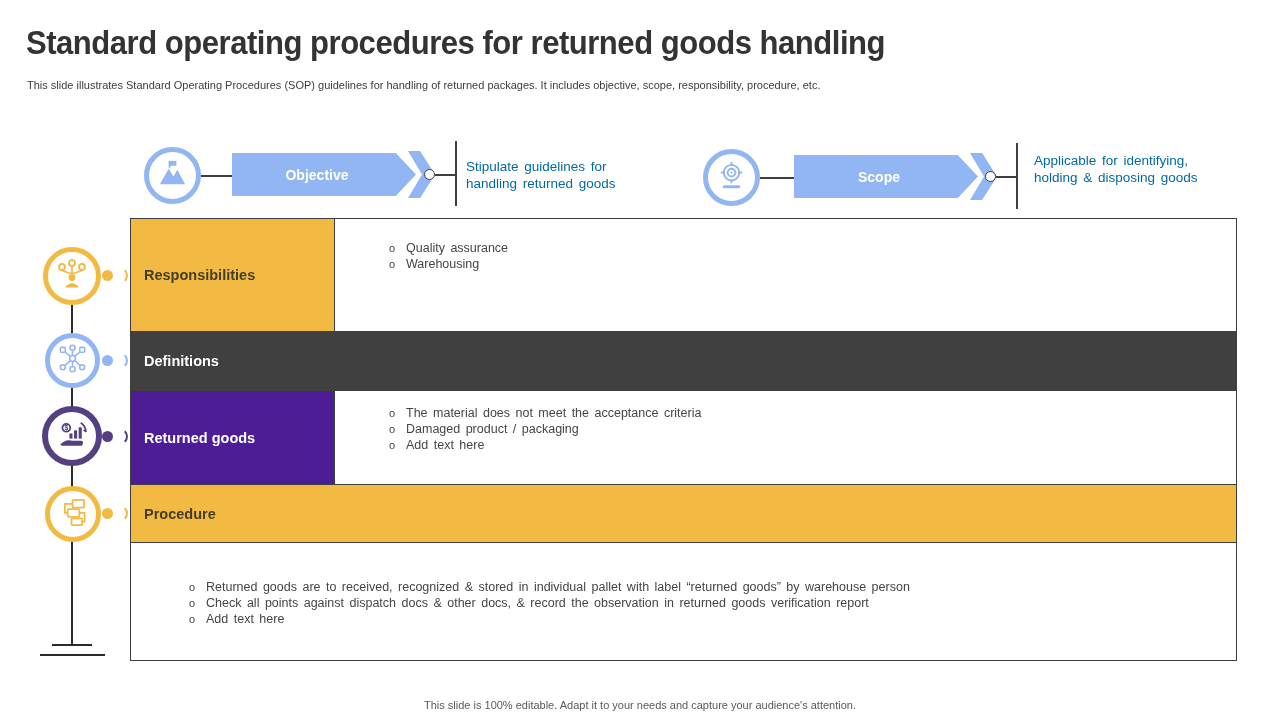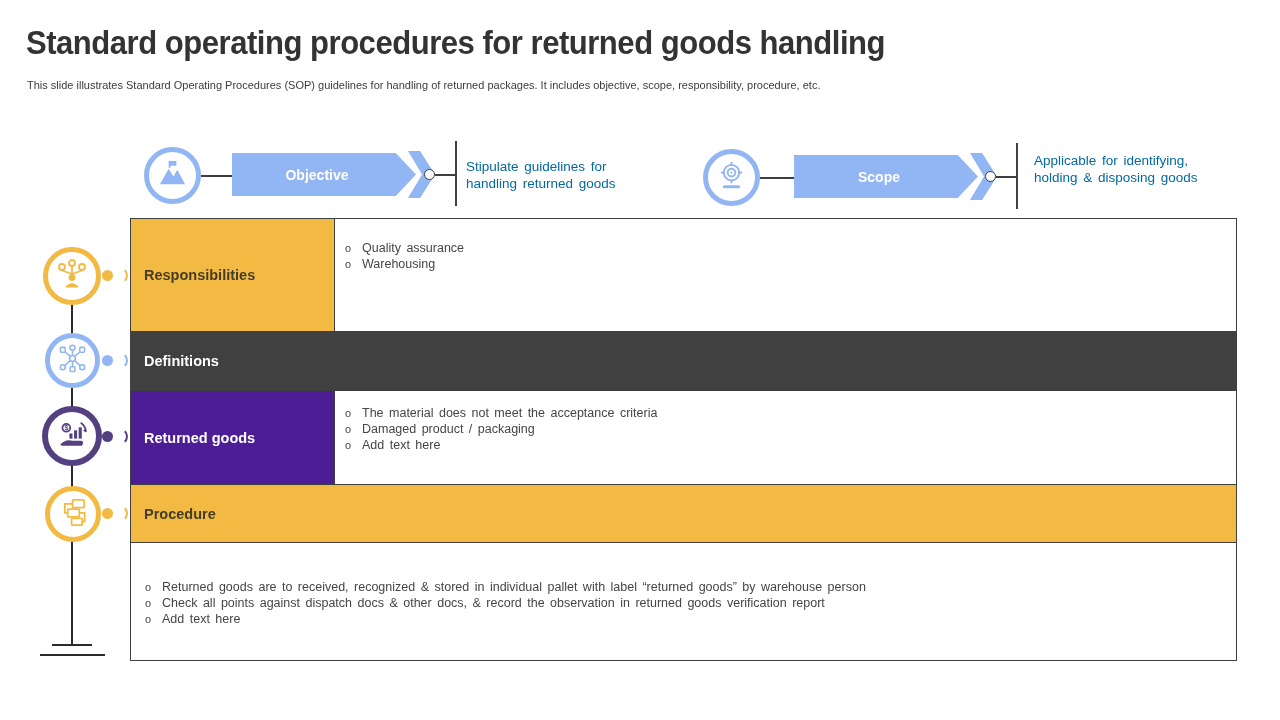--- a/index.html
+++ b/index.html
@@ -51,21 +51,21 @@
   .trow + .trow { border-top:1.5px solid #3f3f3f; }
   .tlabel {
     width:204px; box-sizing:border-box; display:flex; align-items:center;
     padding-left:13px; font-size:14.5px; font-weight:700; flex-shrink:0;
   }
   .split .tlabel { border-right:1.5px solid #3f3f3f; }
   .band .tlabel { width:100%; border-right:none; }
   .yellow-bg { background:#f2ba43; color:#453d26; }
   .blue-bg   { background:#404040; color:#ffffff; }
   .purple-bg { background:#4c1d95; color:#ffffff; }
-  .tcontent { flex:1; box-sizing:border-box; }
+  .tcontent { flex:1; box-sizing:border-box;margin-left:44px; }
   ul.bullets { list-style:none; margin:0; padding:0; }
   ul.bullets li {
     position:relative; padding-left:19px; font-size:12.5px; color:#454545;
     line-height:16.2px; word-spacing:2px;
   }
   ul.bullets li::before {
     content:"o"; position:absolute; left:2px; top:-0.5px; font-size:11px; color:#454545;
   }
   .pad-r1 { padding:21px 10px 0 8px; }
   .pad-r3 { padding:14px 10px 0 8px; }
@@ -246,14 +246,15 @@
         <ul class="bullets">
           <li>Returned goods are to received,  recognized &amp; stored in individual  pallet with label “returned goods” by warehouse  person</li>
           <li>Check all points against dispatch docs &amp; other docs, &amp; record the observation  in returned goods verification  report</li>
           <li>Add text here</li>
         </ul>
       </div>
     </div>
 
   </div>
 
+  <div class="abs footer">This slide is 100% editable. Adapt it to your needs and capture your audience's attention.</div>
 
 </div>
 
 </body></html>

